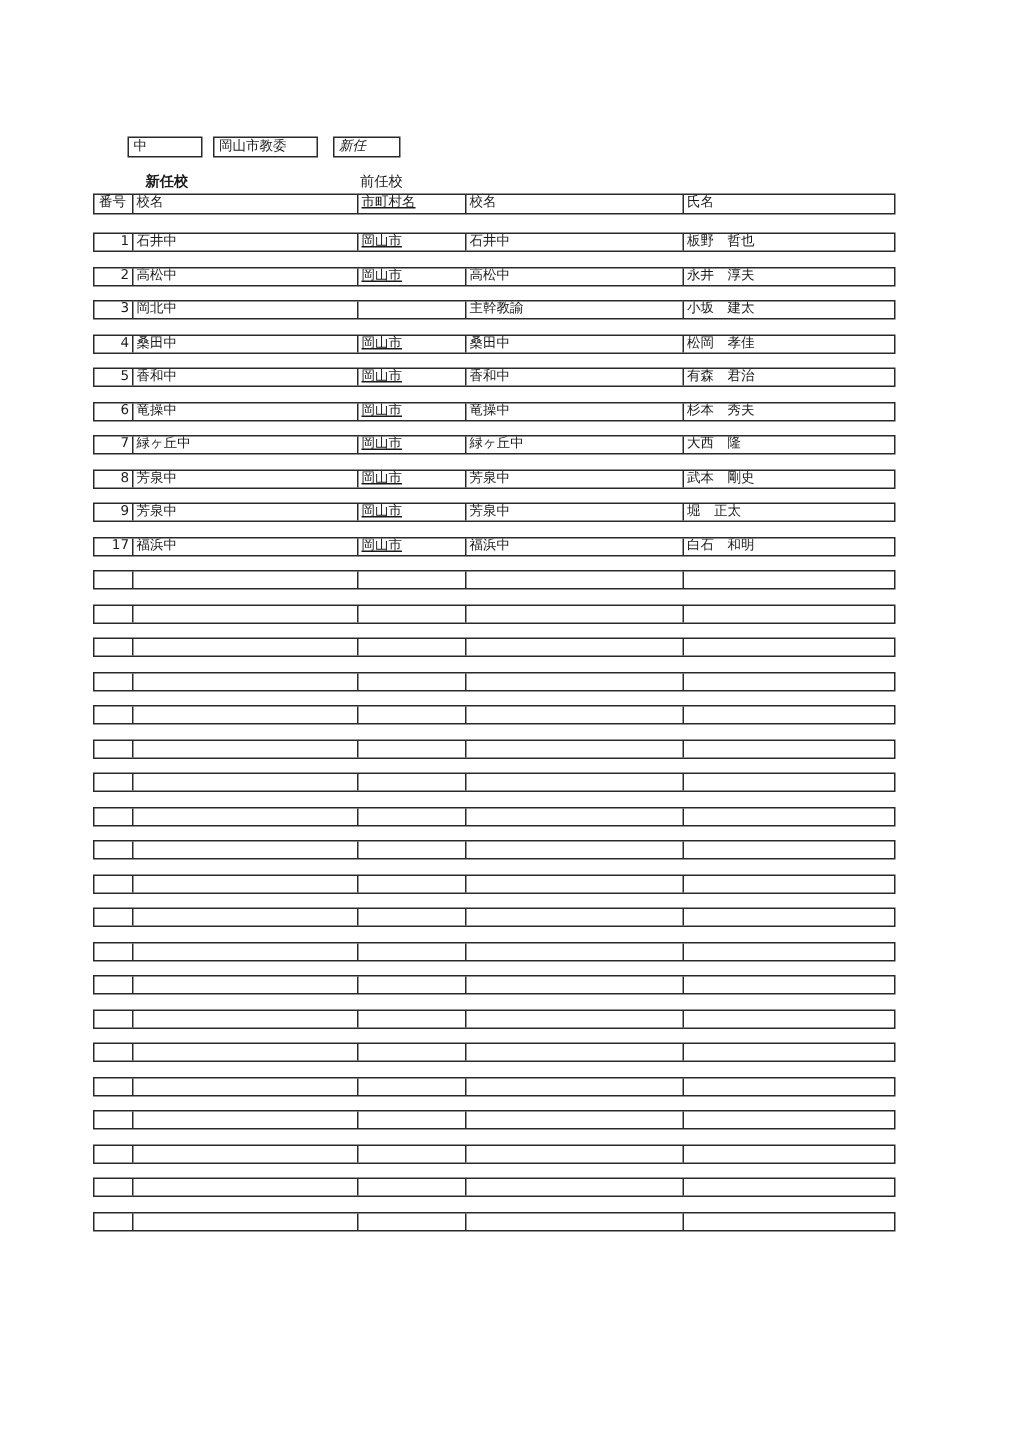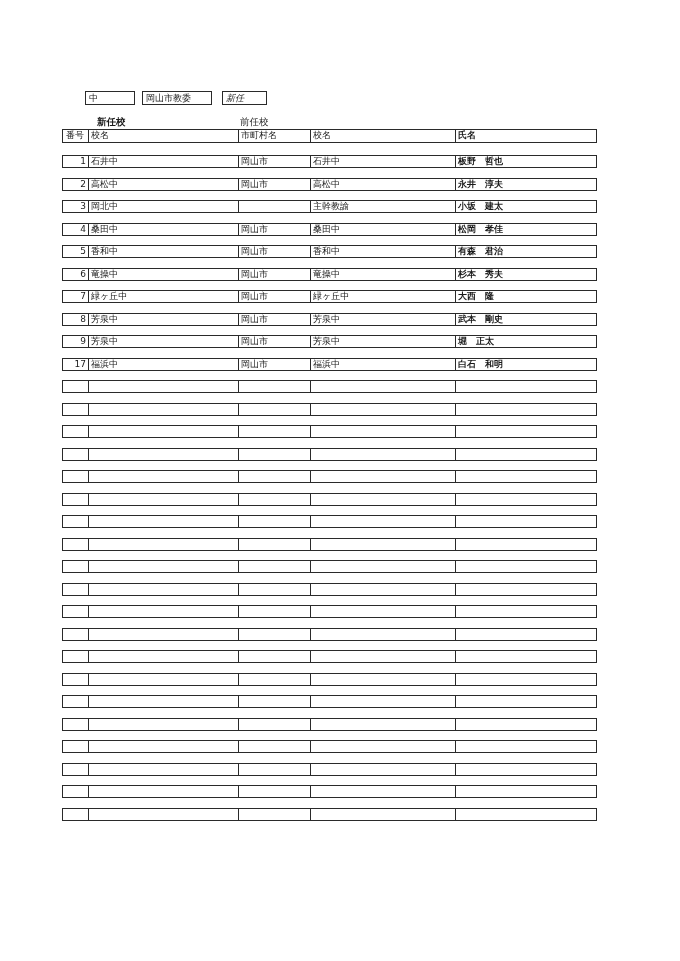--- a/index.html
+++ b/index.html
@@ -57,23 +57,23 @@
   .cell{
     border-right:1px solid #2a2a2a;
     box-sizing:border-box;
     font-size:9px;
     line-height:11px;
     white-space:nowrap;
     overflow:hidden;
   }
   .c0{width:26px;text-align:right;padding-right:2px;}
   .c1{width:150px;padding-left:2px;}
-  .c2{width:72px;padding-left:2px;}
+  .c2{width:72px;padding-left:2px;text-decoration:underline;}
   .c3{width:145px;padding-left:2px;}
-  .c4{flex:1;border-right:none;padding-left:2px;font-weight:bold;}
+  .c4{flex:1;border-right:none;padding-left:2px;}
 </style>
 </head>
 <body>
 
 <div class="page">
 
   <div class="filterbox fb-level">中</div>
   <div class="filterbox fb-role">岡山市教委</div>
   <div class="filterbox fb-status">新任</div>
 

